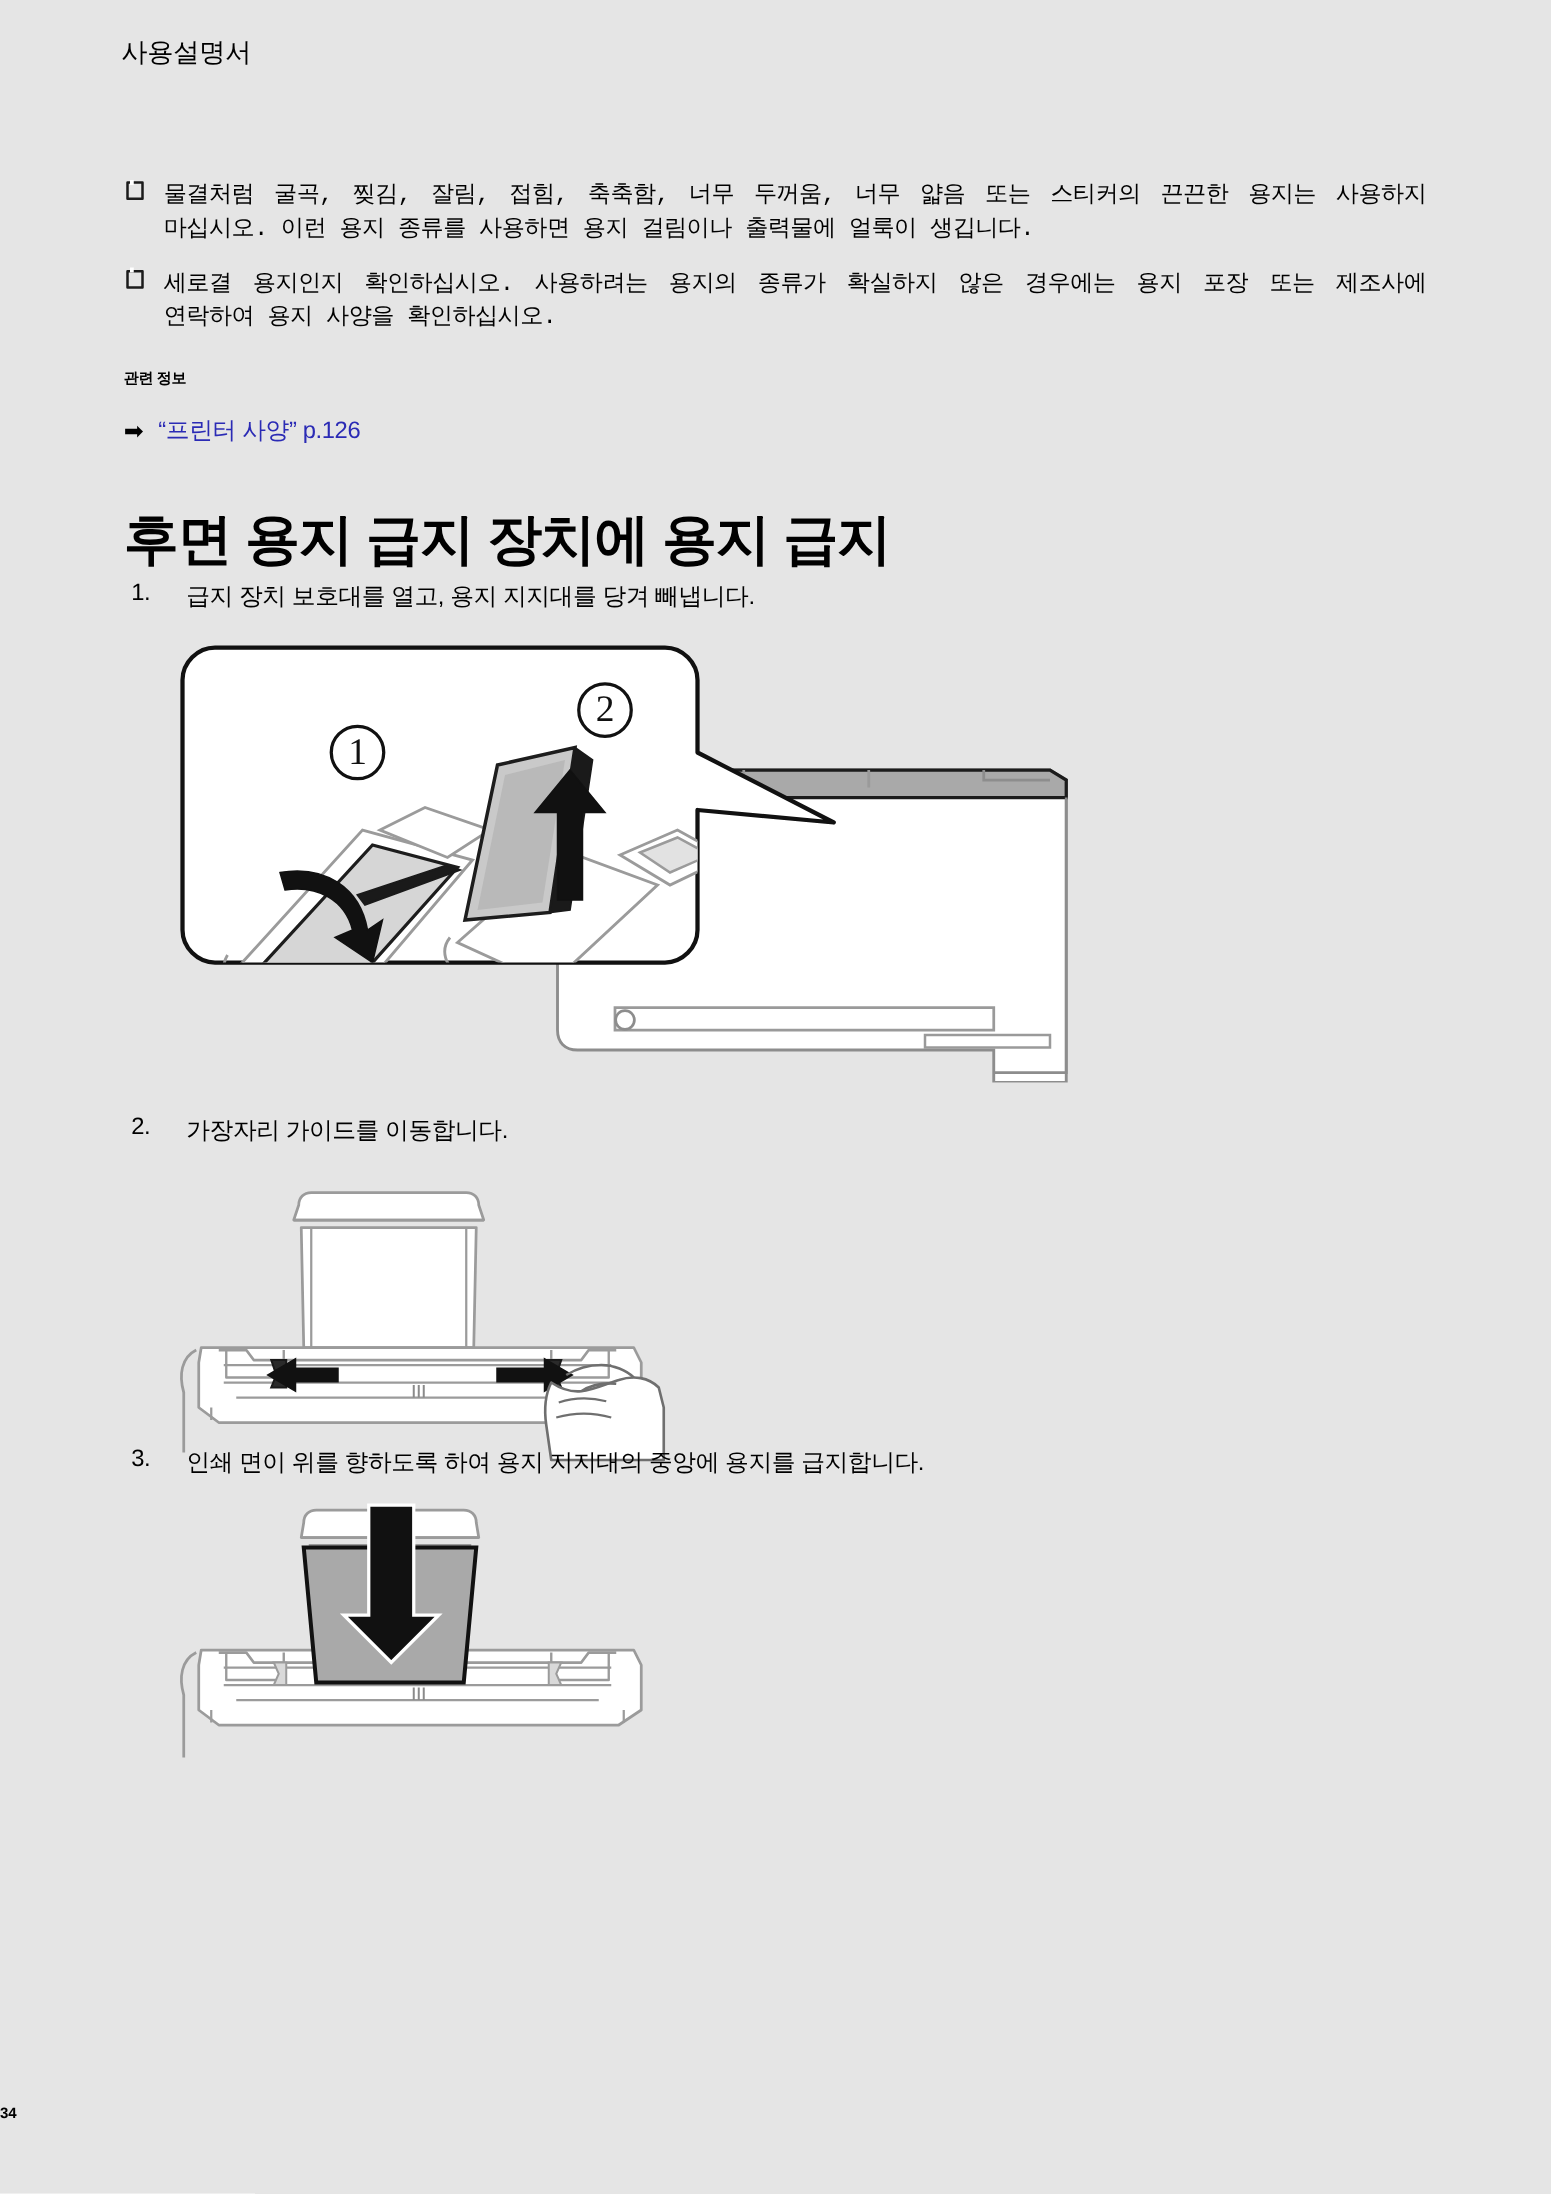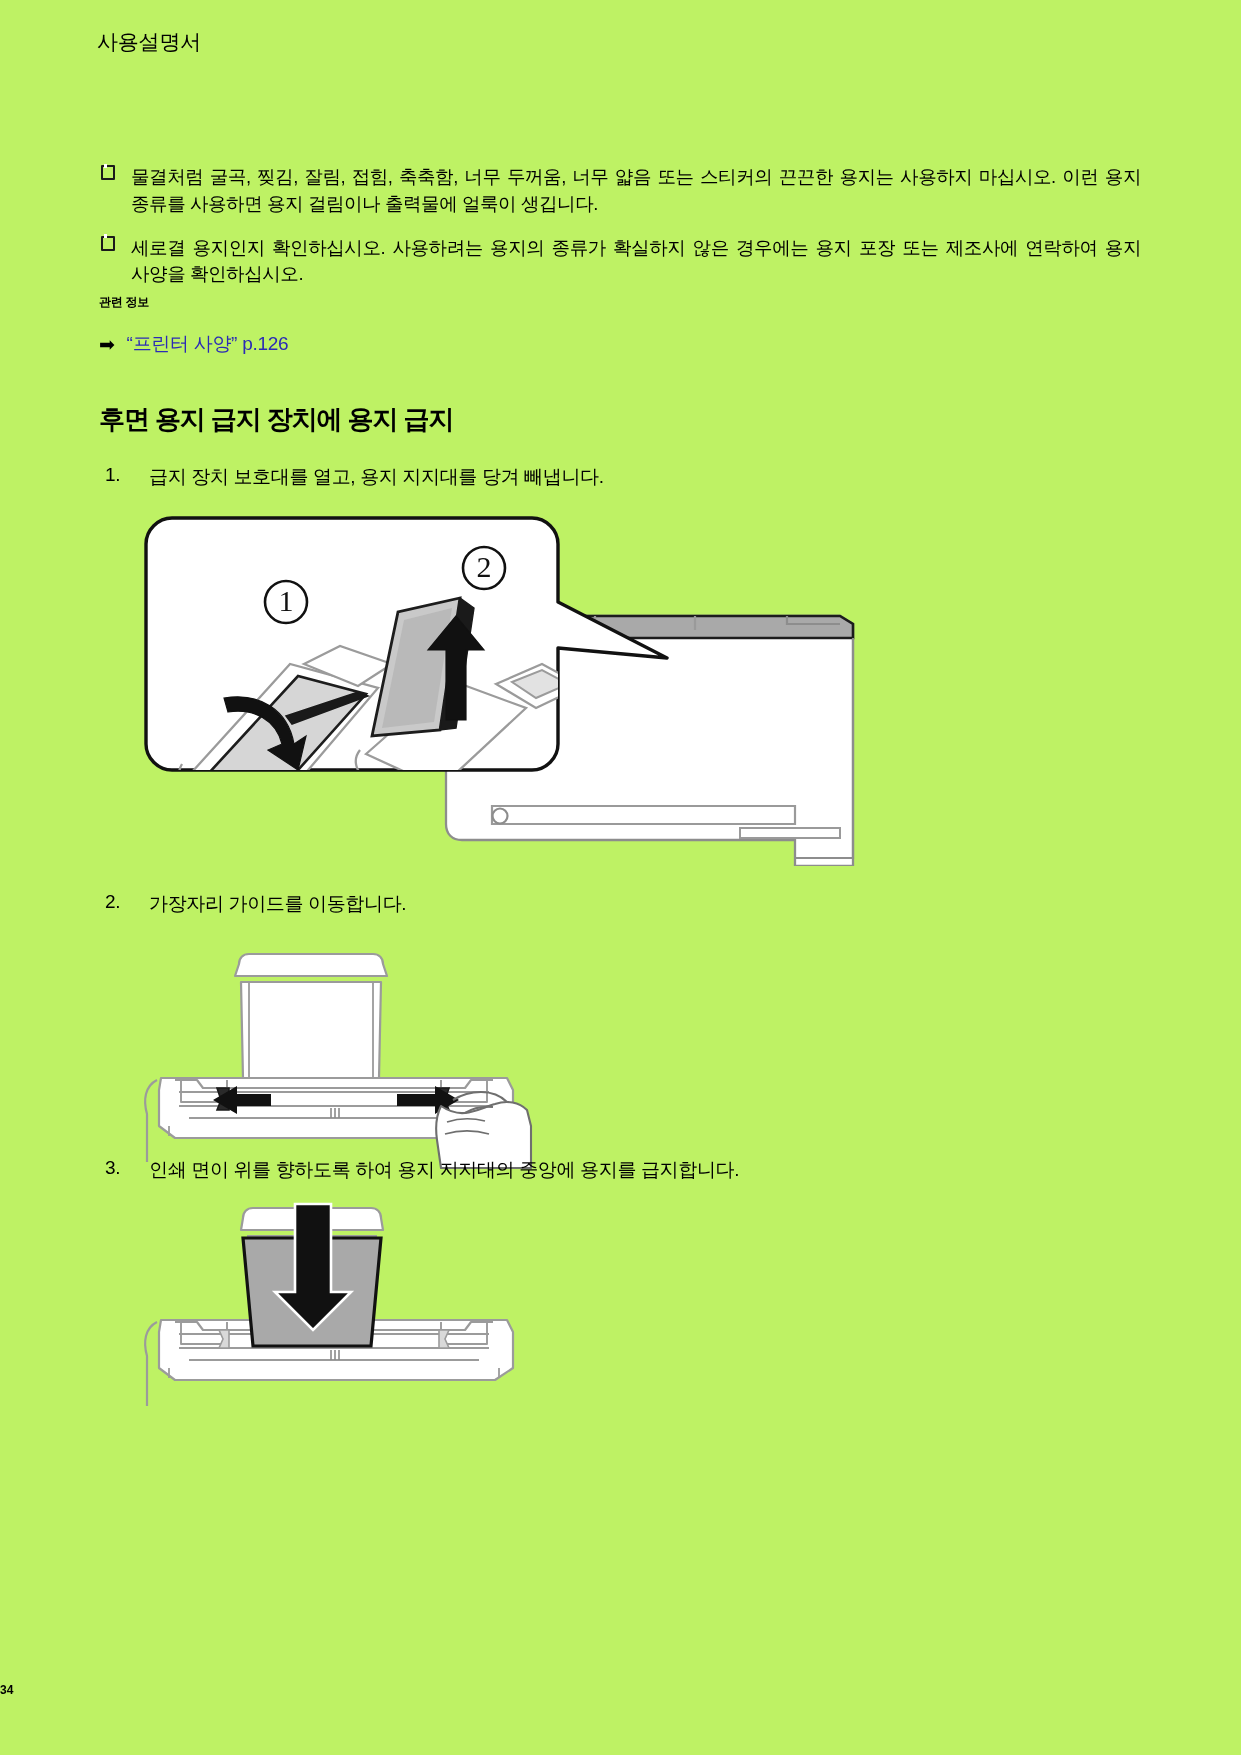--- a/index.html
+++ b/index.html
@@ -10,21 +10,21 @@
   }
   body {
     font-family: "Liberation Sans", "DejaVu Sans", sans-serif;
     color: #000000;
     -webkit-font-smoothing: antialiased;
   }
   .page {
     position: relative;
     width: 1241px;
     height: 1755px;
-    background: #bef264;
+    background: #e5e5e5;
     overflow: hidden;
   }
 
   
   .running-head {
     position: absolute;
     left: 97px;
     top: 28px;
     font-size: 21px;
     letter-spacing: -0.2px;
@@ -38,22 +38,23 @@
     text-align: center;
     font-size: 19px;
     font-weight: bold;
     letter-spacing: -0.3px;
   }
 
   
   .bullet-list {
     position: absolute;
     left: 99px;
-    top: 164px;
+    top: 144px;
     width: 1042px;
+    font-family: Liberation Mono, monospace;
   }
   .bullet-item {
     position: relative;
     padding-left: 32px;
     margin-bottom: 17px;
     font-size: 18.5px;
     line-height: 1.45;
     letter-spacing: -0.42px;
     text-align: justify;
     word-break: keep-all;
@@ -104,21 +105,21 @@
   }
   .link-text {
     color: #2b2bb5;
     text-align: center;
   }
 
   .chapter-title {
     position: absolute;
     left: 99px;
     top: 402px;
-    font-size: 26px;
+    font-size: 44px;
     font-weight: bold;
     letter-spacing: -1.1px;
   }
 
   
   .step {
     position: absolute;
     font-size: 19px;
     letter-spacing: -0.35px;
     white-space: nowrap;

